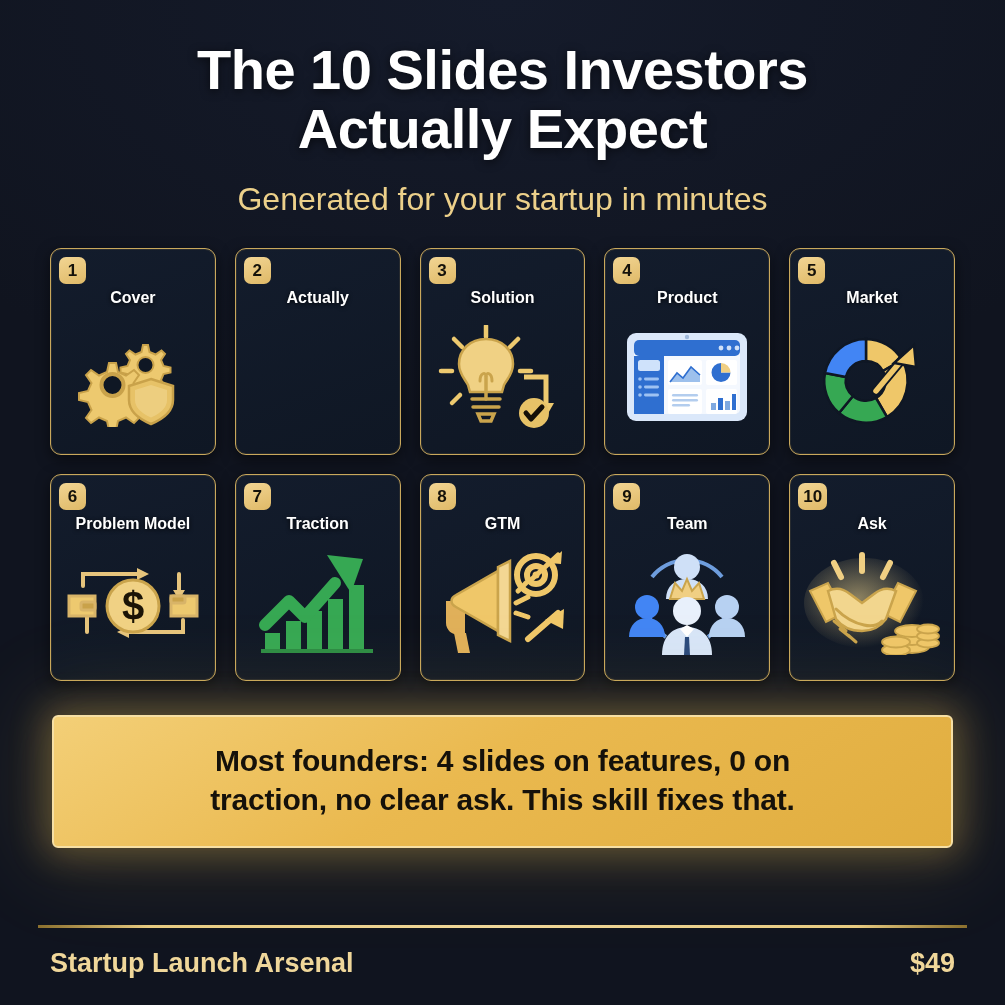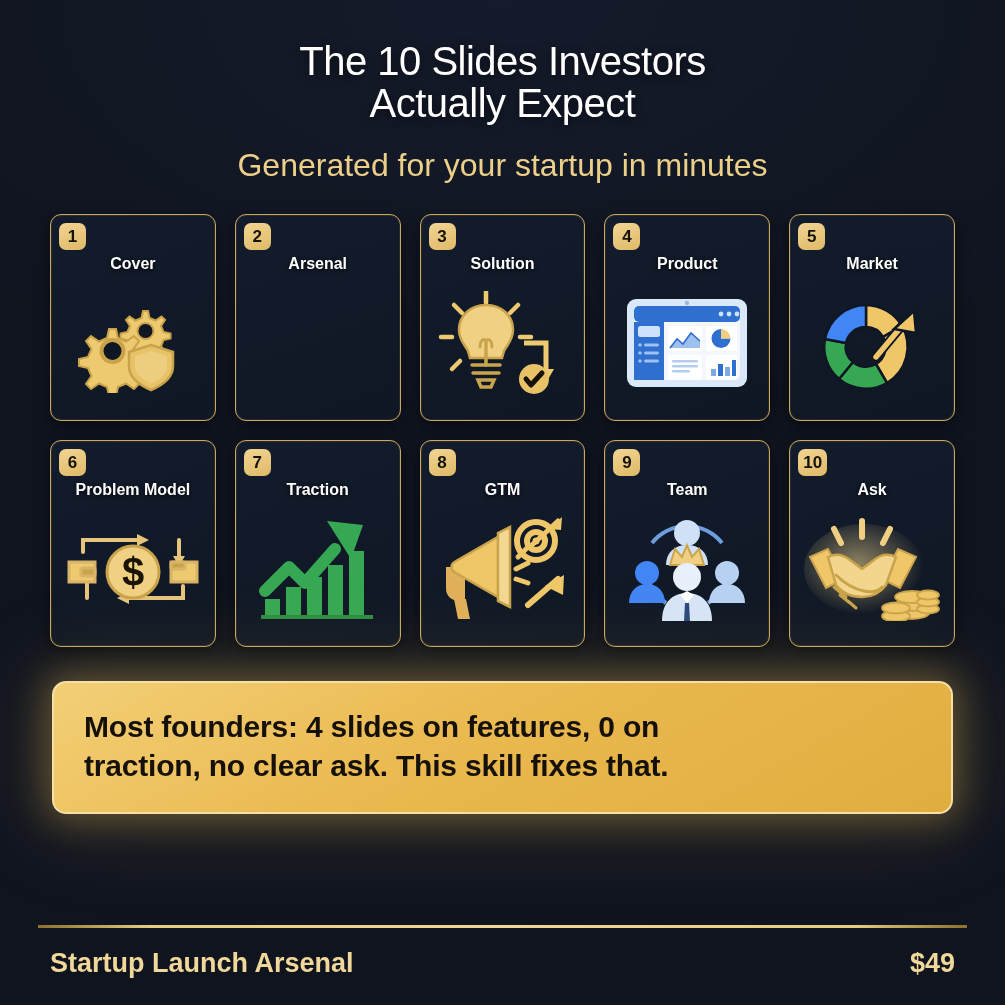--- a/index.html
+++ b/index.html
@@ -15,21 +15,21 @@
     position:relative;
     display:flex; flex-direction:column;
     background:
       radial-gradient(ellipse 120% 70% at 50% 0%, #151b2b 0%, #10141f 60%),
       #10141f;
   }
 
   
   .header { padding:40px 60px 0; text-align:center; }
   .title {
-    font-size:40px; font-weight:normal; color:#ffffff;
+    font-size:56px; font-weight:bold; color:#ffffff;
     line-height:1.06; letter-spacing:-0.5px;
     text-shadow:0 2px 10px rgba(0,0,0,.6);
   }
   .title .ln { display:block; }
   .subtitle {
     margin-top:22px;
     font-size:32px; font-weight:400;
     color:#ecd08a; letter-spacing:0px;
   }
 
@@ -70,26 +70,26 @@
     display:flex; align-items:center; justify-content:center;
     width:100%;
     padding-bottom:6px;
   }
   .card-icon svg { display:block; }
 
   
   .banner-wrap { padding:34px 52px 0; }
   .banner {
     position:relative;
-    border-radius:14px;
+    border-radius:6px;
     background:linear-gradient(150deg,#f3cf77 0%,#eab94f 45%,#e0ad3f 100%);
     border:2px solid #f6dfa4;
     box-shadow:0 0 34px 8px rgba(233,188,82,.30), 0 0 90px 18px rgba(233,188,82,.14);
     padding:24px 30px 26px;
-    text-align:left;
+    text-align:center;
   }
   .banner-text {
     color:#15110a; font-size:30px; font-weight:bold;
     line-height:1.32; letter-spacing:-0.2px;
   }
   .banner-text .ln { display:block; }
 
   
   .footer-spacer { flex:1; }
   .footer {
@@ -134,21 +134,21 @@
               <circle cx="39.5" cy="58" r="11" fill="#0f1724" stroke="#c9a24a" stroke-width="4"></circle>
             </g>
             <path d="M78 52 l22 7 0 14 c0 12 -10 19 -22 24 c-12 -5 -22 -12 -22 -24 l0 -14z" fill="#e7c267" stroke="#c9a24a" stroke-width="2.5"></path>
             <path d="M78 58 l16 5 0 10 c0 8 -7 13.5 -16 17.5 c-9 -4 -16 -9.5 -16 -17.5 l0 -10z" fill="#f2d893" opacity=".55"></path>
           </svg>
         </div>
       </div>
 
       <div class="card">
         <div class="badge">2</div>
-        <div class="card-label">Arsenal</div>
+        <div class="card-label">Actually</div>
       </div>
 
       <div class="card">
         <div class="badge">3</div>
         <div class="card-label">Solution</div>
         <div class="card-icon">
           <svg width="128" height="105" viewBox="0 0 128 105">
             <g stroke="#edc96f" stroke-width="4.5" stroke-linecap="round">
               <line x1="48" y1="12" x2="48" y2="1"></line>
               <line x1="24" y1="22" x2="16" y2="14"></line>

